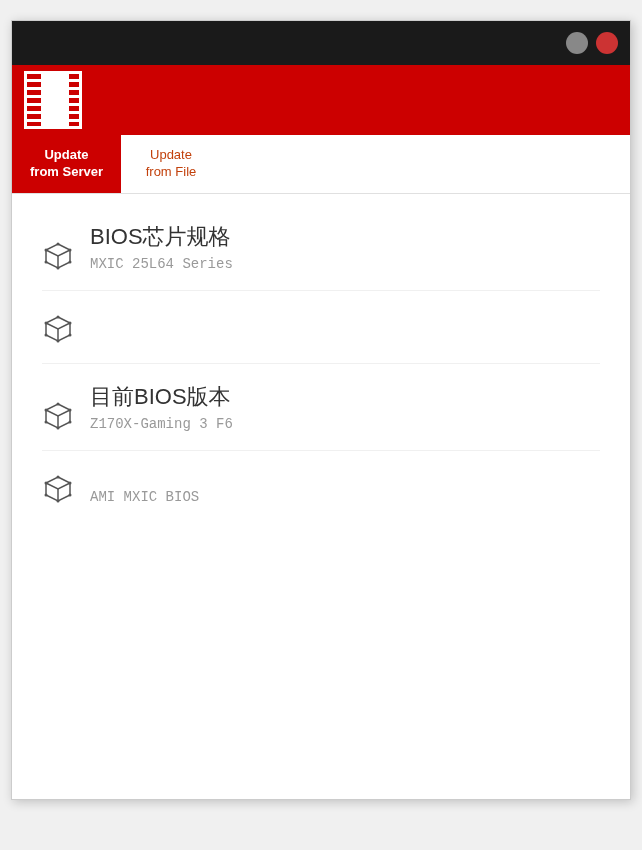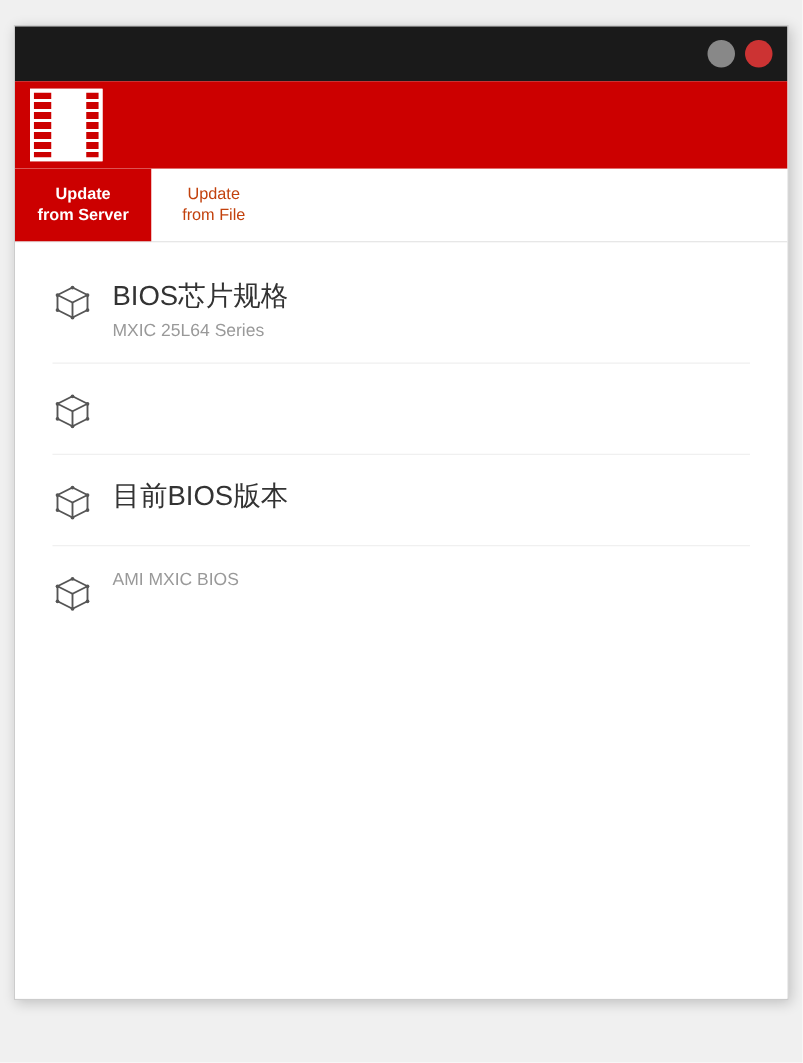--- a/index.html
+++ b/index.html
@@ -131,21 +131,21 @@
     
     .content-area {
       flex: 1;
       background: #fff;
       padding: 10px 30px;
       overflow-y: auto;
     }
 
     .bios-item {
       display: flex;
-      align-items: flex-start;
+      align-items: flex-end;
       padding: 18px 0;
       border-bottom: 1px solid #f0f0f0;
       gap: 16px;
     }
     .bios-item:last-child {
       border-bottom: none;
     }
 
     .bios-icon {
       width: 32px;
@@ -164,20 +164,21 @@
       gap: 4px;
     }
     .bios-label {
       font-size: 22px;
       color: #333;
       font-weight: 400;
     }
     .bios-value {
       font-size: 14px;
       color: #999;
+      font-family: Liberation Mono, monospace;
     }
   </style>
 </head>
 <body>
 
 <div class="app-window">
 
   <div class="title-bar">
     <span class="title-bar-logo"></span>
     <div class="title-bar-controls">
@@ -252,20 +253,21 @@
           <circle cx="16" cy="4" r="1.5" fill="#555"></circle>
           <circle cx="28" cy="10" r="1.5" fill="#555"></circle>
           <circle cx="28" cy="22" r="1.5" fill="#555"></circle>
           <circle cx="16" cy="28" r="1.5" fill="#555"></circle>
           <circle cx="4" cy="22" r="1.5" fill="#555"></circle>
           <circle cx="4" cy="10" r="1.5" fill="#555"></circle>
         </svg>
       </div>
       <div class="bios-text">
         <span class="bios-label">目前BIOS版本</span>
+        <span class="bios-value">Z170X-Gaming 3 F6</span>
       </div>
     </div>
       <div class="bios-item">
       <div class="bios-icon">
         <svg viewBox="0 0 32 32" xmlns="http://www.w3.org/2000/svg">
 
           <polygon points="16,4 28,10 28,22 16,28 4,22 4,10" fill="none" stroke="#555" stroke-width="1.5"></polygon>
           <polyline points="4,10 16,16 28,10" fill="none" stroke="#555" stroke-width="1.5"></polyline>
           <line x1="16" y1="16" x2="16" y2="28" stroke="#555" stroke-width="1.5"></line>
 

